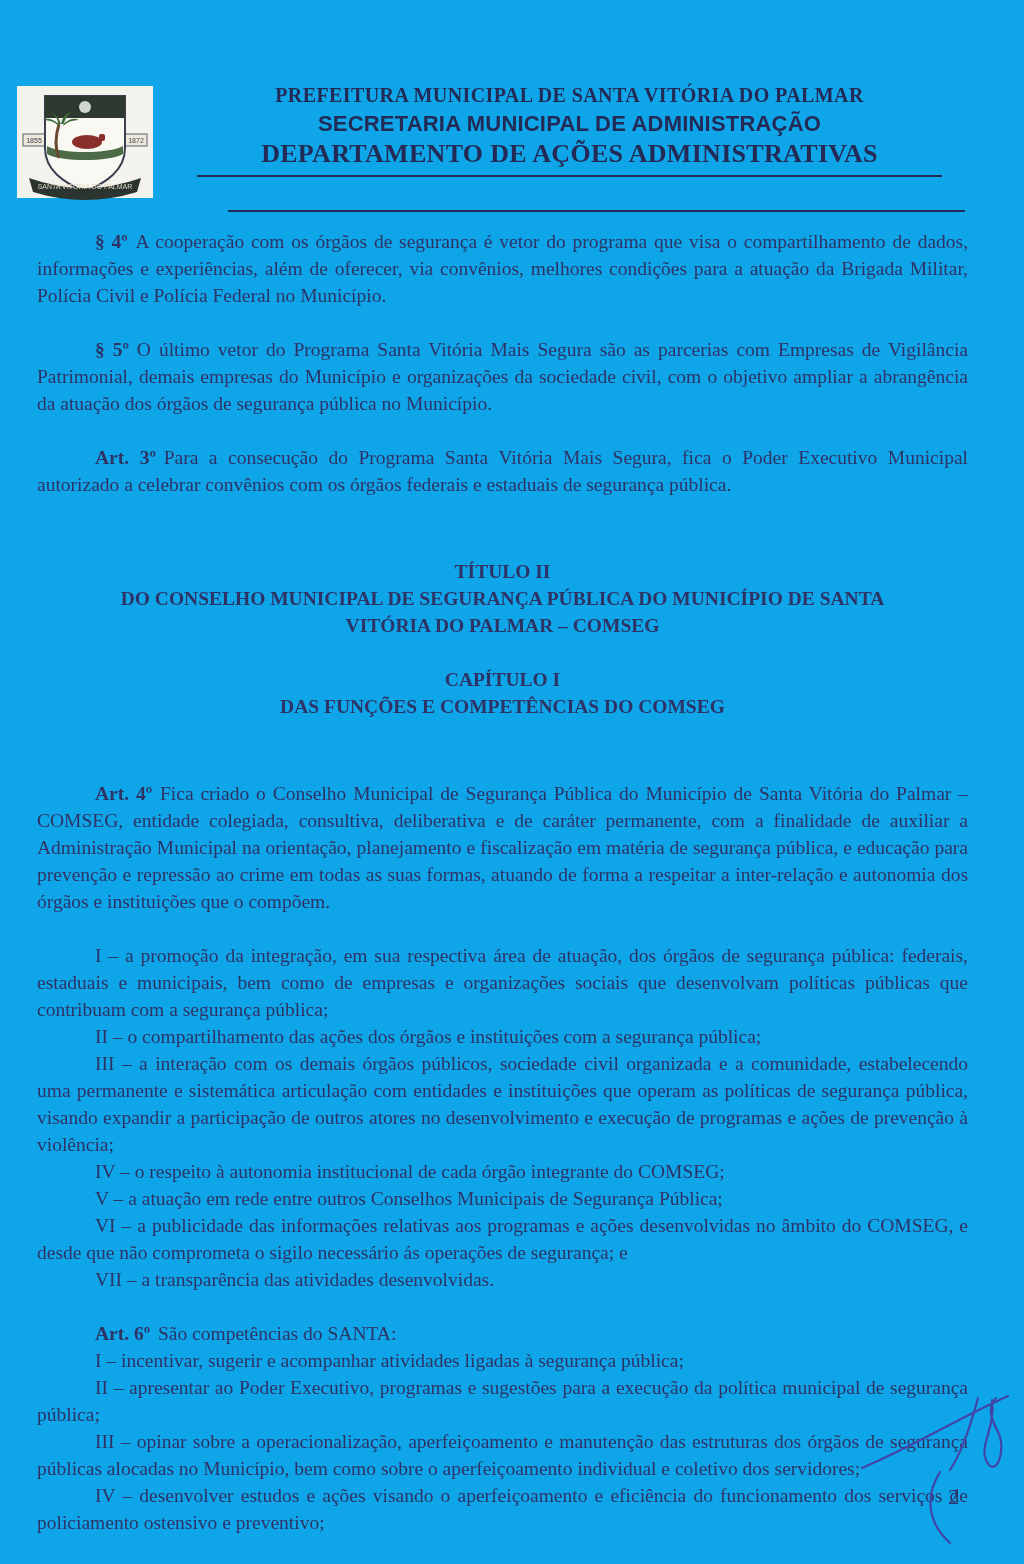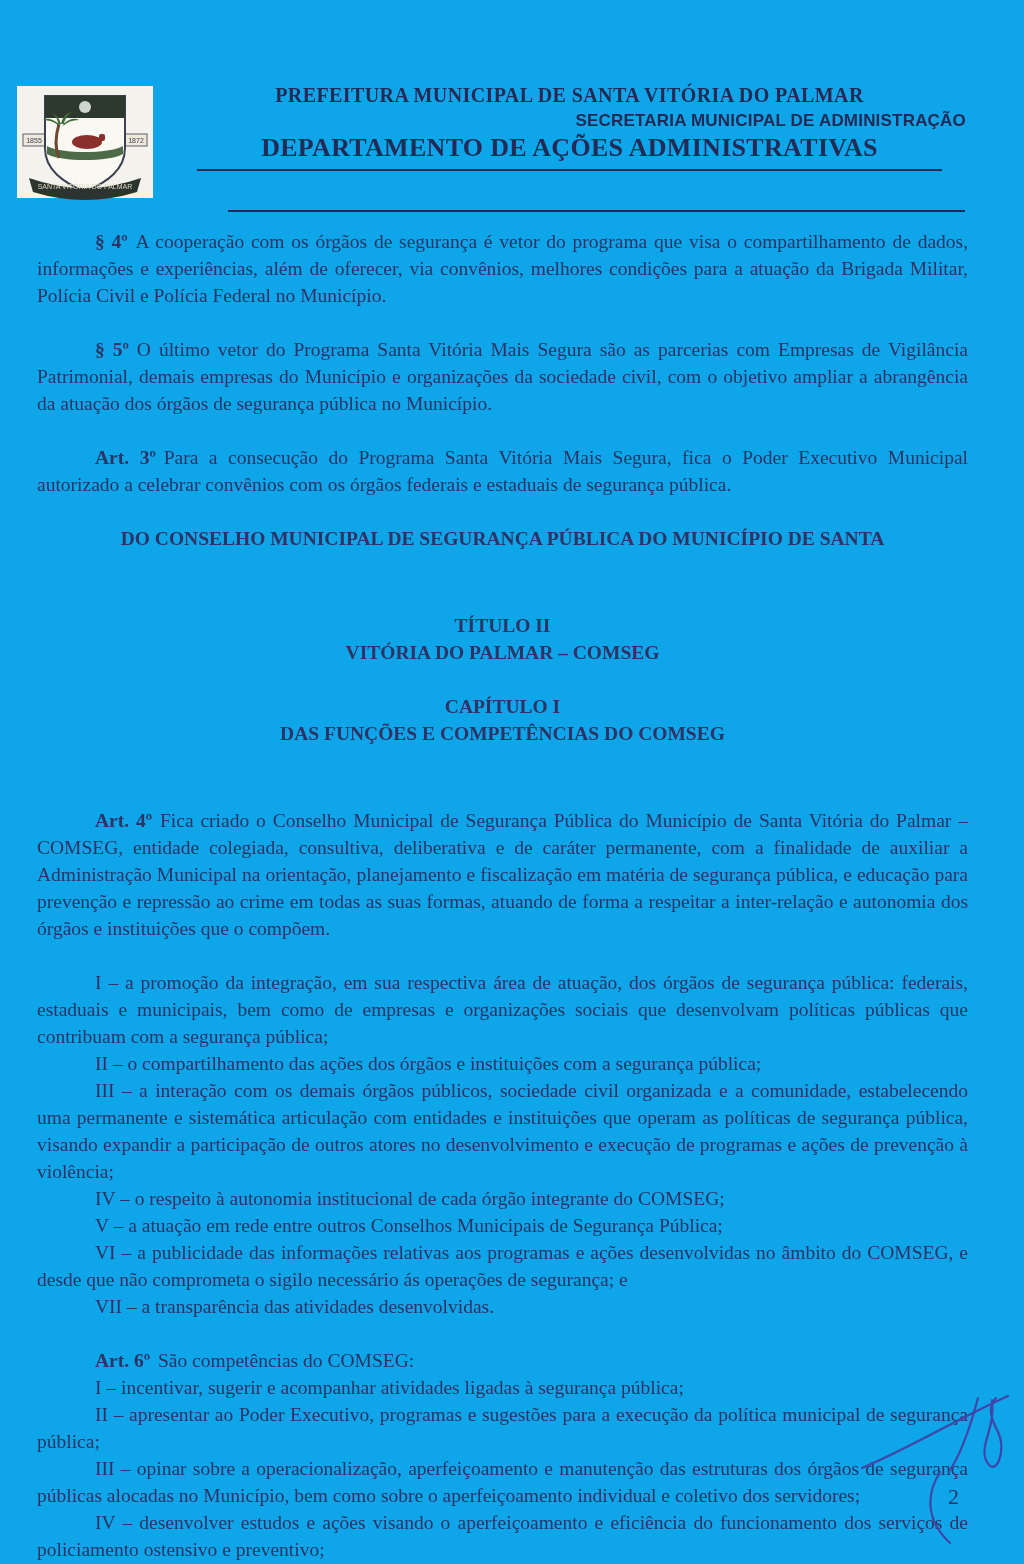--- a/index.html
+++ b/index.html
@@ -10,21 +10,21 @@
     font-family:"Liberation Serif", serif;
     color:#2e3366;
     overflow:hidden;
     margin:0 auto;
   }
   
   .header{display:flex;align-items:flex-start;margin:84px 58px 0 15px;}
   .logo{width:140px;height:118px;flex:0 0 140px;}
   .header-text{flex:1;margin-left:18px;text-align:center;color:#232a55;}
   .h1{font-size:20px;font-weight:700;letter-spacing:.4px;}
-  .h2{font-family:"Liberation Sans", sans-serif;font-size:17px;font-weight:700;letter-spacing:.2px;margin-top:4px;text-align:right;}
+  .h2{font-family:"Liberation Sans", sans-serif;font-size:22px;font-weight:700;letter-spacing:.2px;margin-top:4px;}
   .h3{font-size:26px;font-weight:700;margin-top:2px;letter-spacing:.3px;}
   .rule-short{border-top:2.5px solid #232a55;margin:6px auto 0;width:94%;}
   .rule-long{border-top:2px solid #232a55;margin:8px 59px 0 228px;}
   
   .content{padding:16px 56px 0 37px;font-size:19.5px;line-height:27px;}
   p{margin:0;text-align:justify;text-indent:58px;}
   .lead{font-weight:700;margin-right:.4em;}
   .heading{text-align:center;font-weight:700;text-indent:0;}
   .mt-s{margin-top:27px;}
   .mt-m{margin-top:60px;}
@@ -77,38 +77,38 @@
   <div class="rule-long"></div>
 
   <div class="content">
 
     <p class="mb"><span class="lead">§ 4º</span><span>A cooperação com os órgãos de segurança é vetor do programa que visa o compartilhamento de dados, informações e experiências, além de oferecer, via convênios, melhores condições para a atuação da Brigada Militar, Polícia Civil e Polícia Federal no Município.</span></p>
 
     <p class="mb"><span class="lead">§ 5º</span><span>O último vetor do Programa Santa Vitória Mais Segura são as parcerias com Empresas de Vigilância Patrimonial, demais empresas do Município e organizações da sociedade civil, com o objetivo ampliar a abrangência da atuação dos órgãos de segurança pública no Município.</span></p>
 
     <p class="mb"><span class="lead">Art. 3º</span><span>Para a consecução do Programa Santa Vitória Mais Segura, fica o Poder Executivo Municipal autorizado a celebrar convênios com os órgãos federais e estaduais de segurança pública.</span></p>
 
+    <p class="heading mt-l">TÍTULO II</p>
     <p class="heading">DO CONSELHO MUNICIPAL DE SEGURANÇA PÚBLICA DO MUNICÍPIO DE SANTA</p>
-    <p class="heading mt-l">TÍTULO II</p>
     <p class="heading">VITÓRIA DO PALMAR – COMSEG</p>
 
     <p class="heading mt-s">CAPÍTULO I</p>
     <p class="heading">DAS FUNÇÕES E COMPETÊNCIAS DO COMSEG</p>
 
     <p class="mt-m mb"><span class="lead">Art. 4º</span><span>Fica criado o Conselho Municipal de Segurança Pública do Município de Santa Vitória do Palmar – COMSEG, entidade colegiada, consultiva, deliberativa e de caráter permanente, com a finalidade de auxiliar a Administração Municipal na orientação, planejamento e fiscalização em matéria de segurança pública, e educação para prevenção e repressão ao crime em todas as suas formas, atuando de forma a respeitar a inter-relação e autonomia dos órgãos e instituições que o compõem.</span></p>
 
     <p>I – a promoção da integração, em sua respectiva área de atuação, dos órgãos de segurança pública: federais, estaduais e municipais, bem como de empresas e organizações sociais que desenvolvam políticas públicas que contribuam com a segurança pública;</p>
     <p>II – o compartilhamento das ações dos órgãos e instituições com a segurança pública;</p>
     <p>III – a interação com os demais órgãos públicos, sociedade civil organizada e a comunidade, estabelecendo uma permanente e sistemática articulação com entidades e instituições que operam as políticas de segurança pública, visando expandir a participação de outros atores no desenvolvimento e execução de programas e ações de prevenção à violência;</p>
     <p>IV – o respeito à autonomia institucional de cada órgão integrante do COMSEG;</p>
     <p>V – a atuação em rede entre outros Conselhos Municipais de Segurança Pública;</p>
     <p>VI – a publicidade das informações relativas aos programas e ações desenvolvidas no âmbito do COMSEG, e desde que não comprometa o sigilo necessário ás operações de segurança; e</p>
     <p>VII – a transparência das atividades desenvolvidas.</p>
 
-    <p class="mt-s"><span class="lead">Art. 6º</span><span>São competências do COMSEG:</span></p>
+    <p class="mt-s"><span class="lead">Art. 6º</span><span>São competências do SANTA:</span></p>
     <p>I – incentivar, sugerir e acompanhar atividades ligadas à segurança pública;</p>
     <p>II – apresentar ao Poder Executivo, programas e sugestões para a execução da política municipal de segurança pública;</p>
     <p>III – opinar sobre a operacionalização, aperfeiçoamento e manutenção das estruturas dos órgãos de segurança públicas alocadas no Município, bem como sobre o aperfeiçoamento individual e coletivo dos servidores;</p>
     <p>IV – desenvolver estudos e ações visando o aperfeiçoamento e eficiência do funcionamento dos serviços de policiamento ostensivo e preventivo;</p>
 
   </div>
 
   <svg class="signature" viewBox="0 0 1024 1564">
     <g stroke="#4245a8" stroke-width="2.2" fill="none" stroke-linecap="round">
       <path d="M 862 1468 C 910 1448 955 1420 1008 1396"></path>

